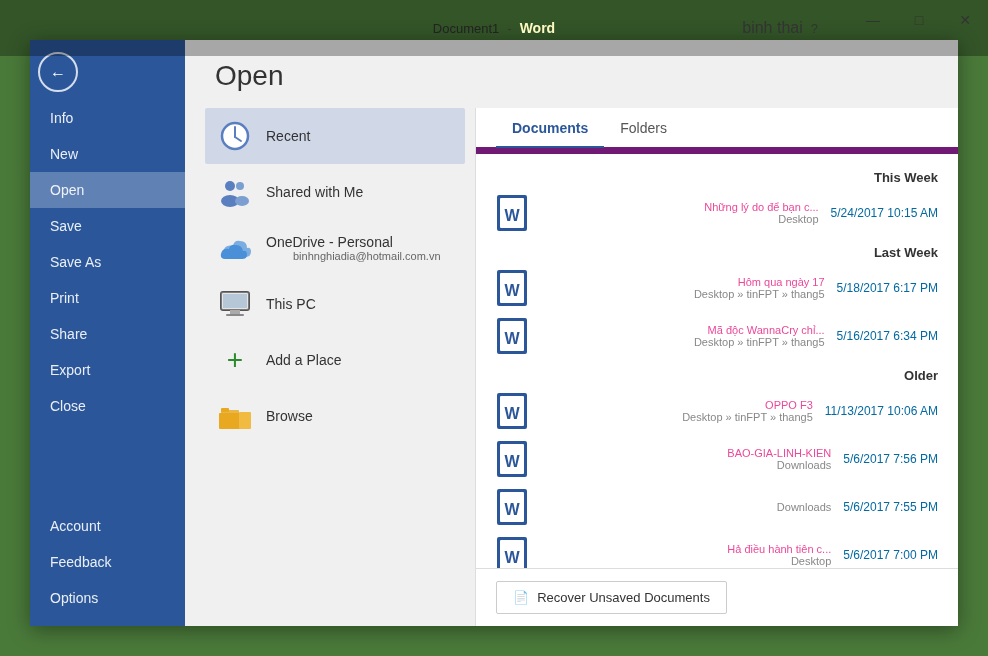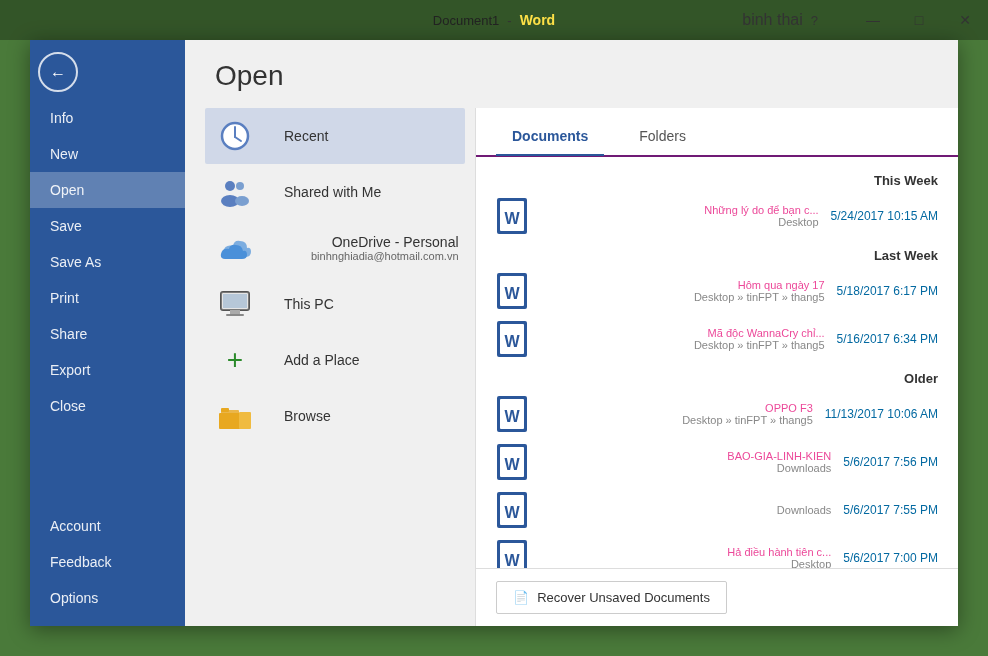--- a/index.html
+++ b/index.html
@@ -9,40 +9,40 @@
       overflow: hidden;
       font-family: 'Segoe UI', Arial, sans-serif;
       background: #4a7a3a;
       position: relative;
     }
 
     
     .title-bar {
       position: absolute;
       top: 0; left: 0; right: 0;
-      height: 40px;
+      height: 56px;
       background: rgba(0,0,0,0.3);
       display: flex;
       align-items: center;
       justify-content: center;
       z-index: 10;
     }
     .title-bar-center {
       display: flex;
       align-items: center;
       gap: 8px;
       color: #333;
       font-size: 13px;
     }
     .title-bar-title {
       color: #222;
       font-size: 13px;
     }
     .title-bar-word {
-      color: #fde047;
+      color: #fef9c3;
       font-weight: bold;
       font-size: 14px;
     }
     .title-bar-controls {
       position: absolute;
       right: 0;
       top: 0;
       height: 40px;
       display: flex;
       align-items: center;
@@ -175,22 +175,21 @@
       flex-shrink: 0;
       padding: 0 10px 0 20px;
     }
 
     .location-item {
       display: flex;
       align-items: center;
       padding: 10px 12px;
       cursor: pointer;
       border-radius: 2px;
-      gap: 31px;
-      text-align: right;
+      gap: 13px;
     }
     .location-item.active { background: #d0d8e8; }
 
     .location-icon {
       width: 36px;
       height: 36px;
       display: flex;
       align-items: center;
       justify-content: center;
       flex-shrink: 0;
@@ -218,24 +217,23 @@
       background: white;
       display: flex;
       flex-direction: column;
       overflow: hidden;
       border-left: 1px solid #ddd;
     }
 
     
     .files-tabs {
       display: flex;
-      padding: 12px 20px 0 20px;
-      border-bottom: 2px solid #701a75;
+      padding: 4px 20px 0 20px;
+      border-bottom: 7px solid #701a75;
       background: white;
-      gap: 19px;
     }
     .files-tab {
       padding: 8px 16px 10px 16px;
       font-size: 14px;
       cursor: pointer;
       color: #555;
       border-bottom: 2px solid transparent;
       margin-bottom: -1px;
     }
     .files-tab.active {

